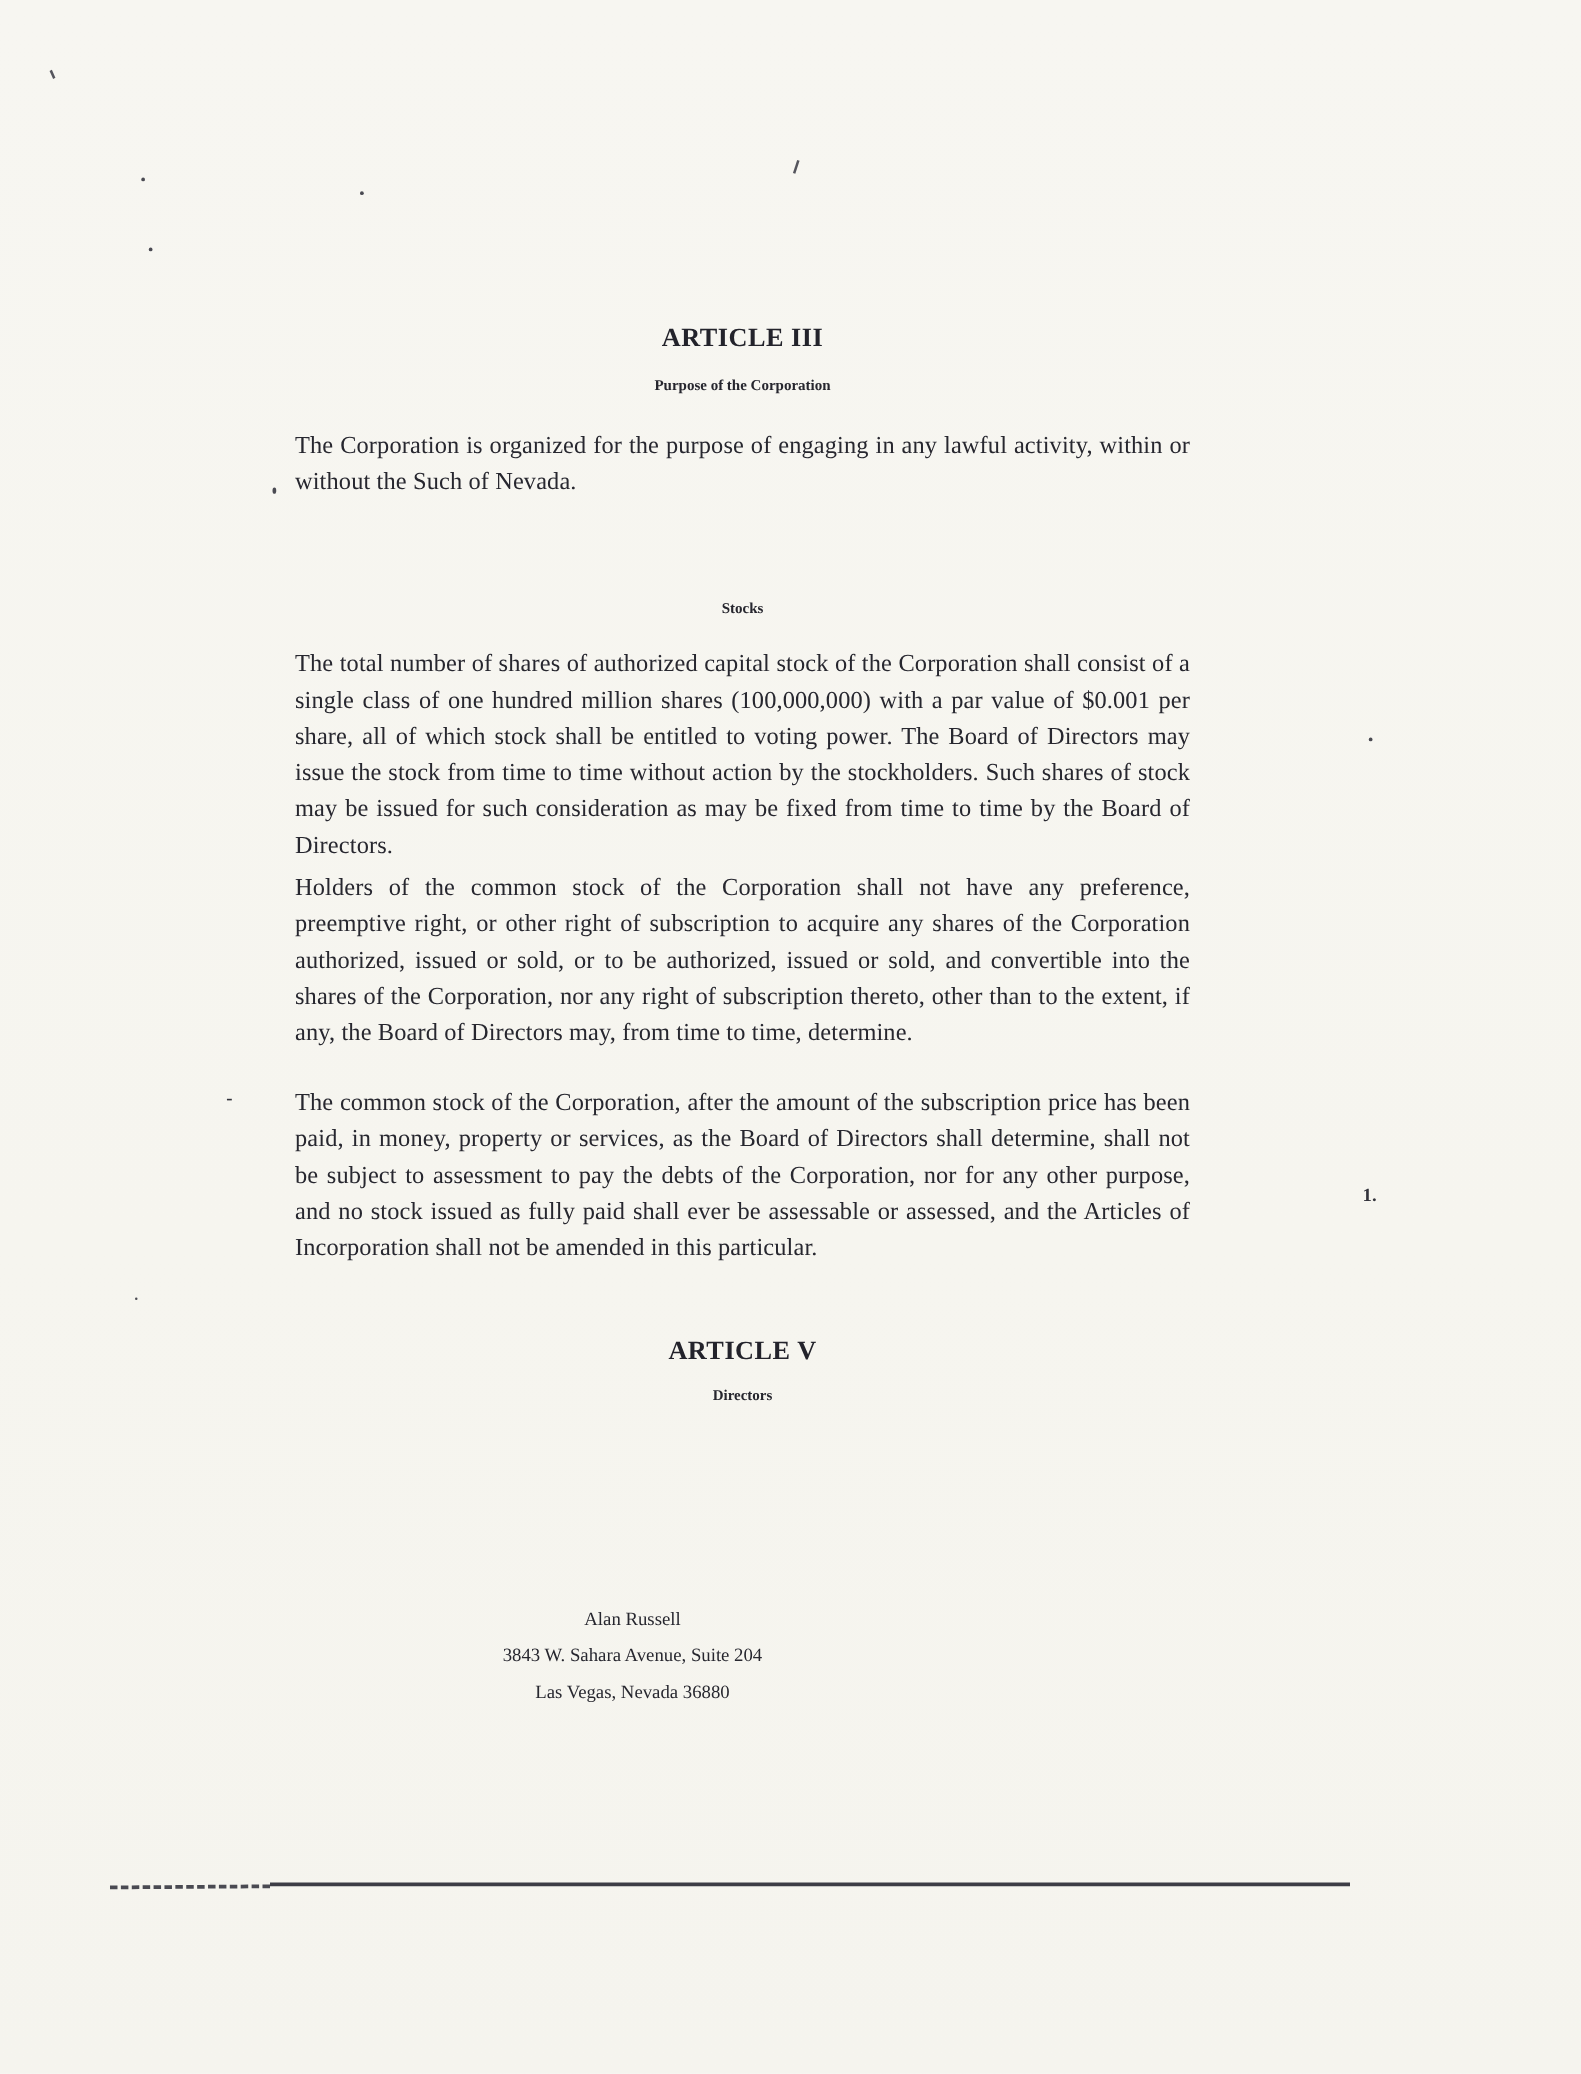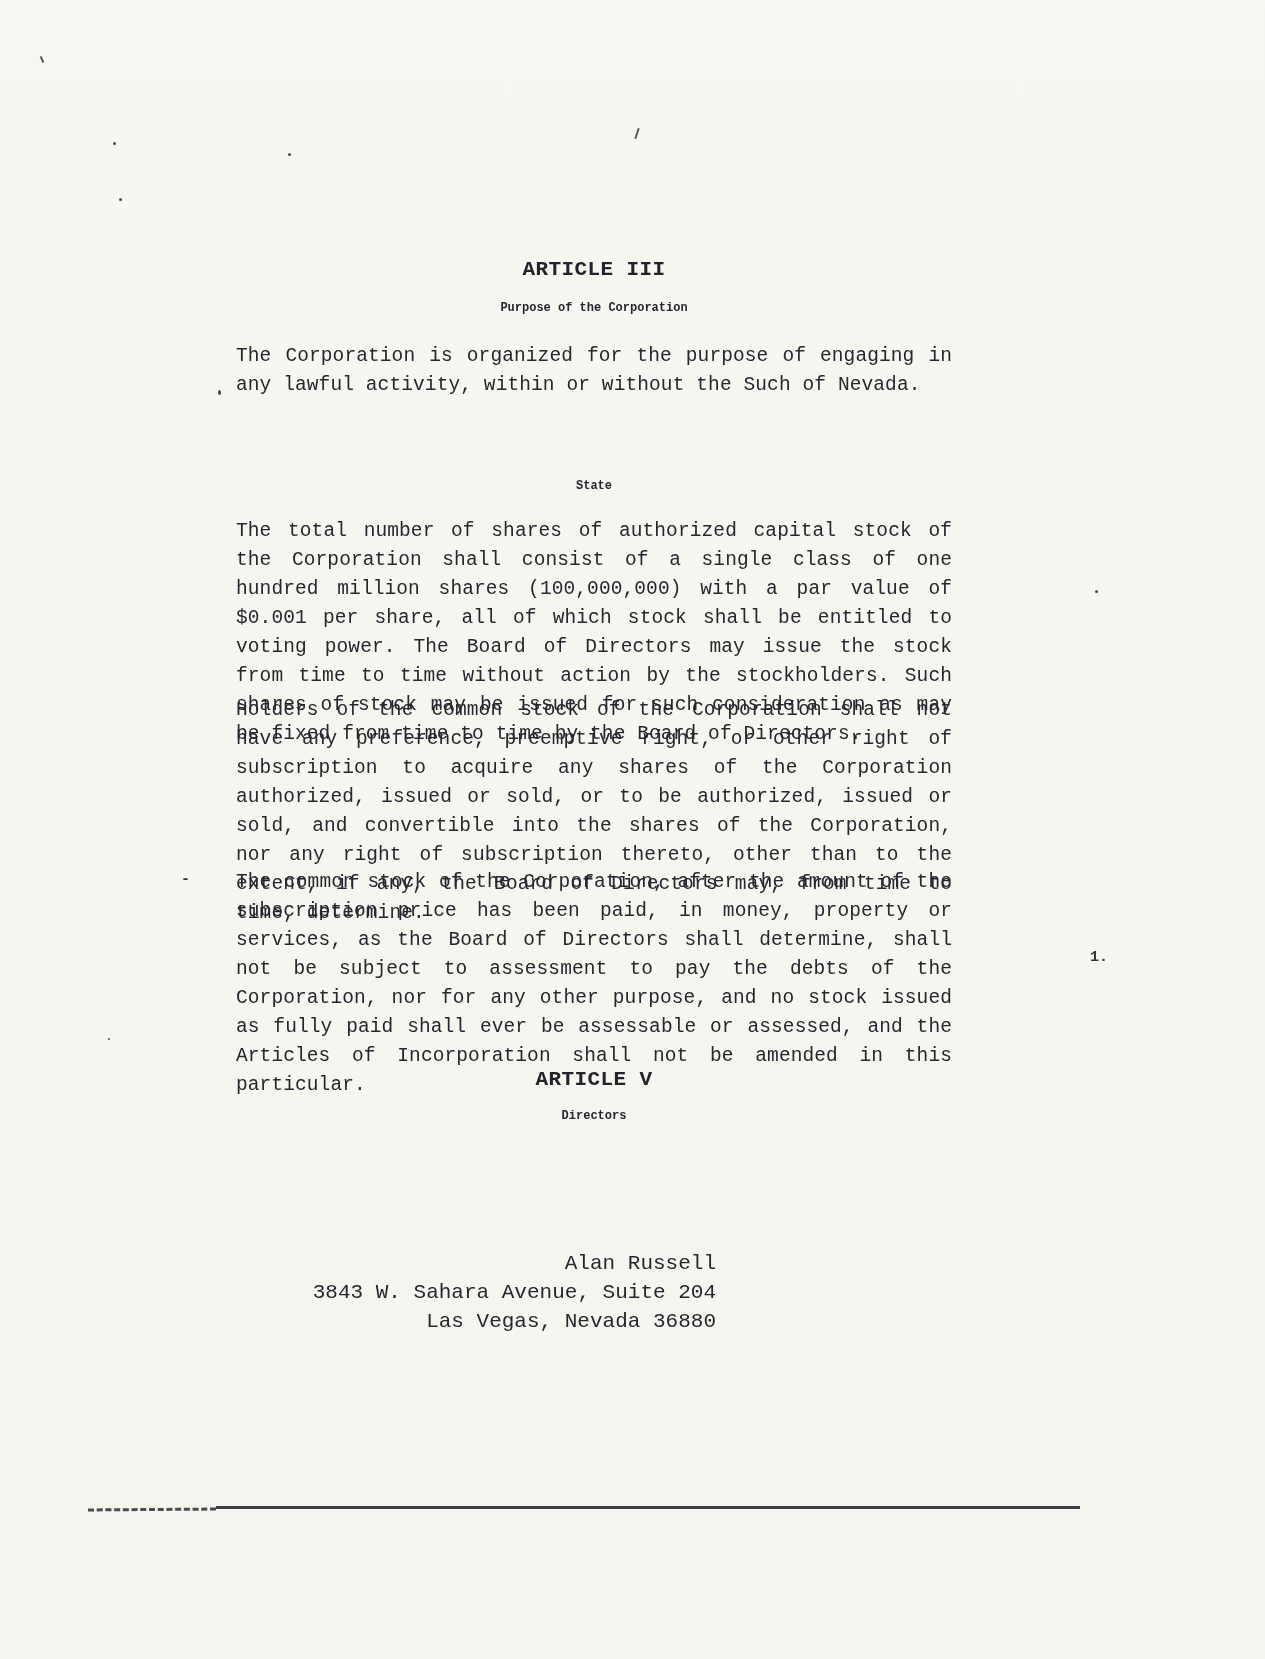--- a/index.html
+++ b/index.html
@@ -10,21 +10,20 @@
     position: relative;
     overflow: hidden;
     background: #fbfaf6;
     font-family: "Liberation Serif", "DejaVu Serif", serif;
     color: #27272f;
   }
   .page {
     position: absolute;
     inset: 0;
     background: linear-gradient(180deg, #f7f6f1 0%, #f6f5ef 60%, #f5f4ee 100%);
-    font-family: Liberation Mono, monospace;
   }
   .content {
     position: absolute;
     left: 236px;
     top: 0;
     width: 716px;
     height: 100%;
   }
   .block {
     position: absolute;
@@ -47,23 +46,24 @@
   .para {
     font-size: 19.5px;
     line-height: 29px;
     text-align: justify;
     letter-spacing: 0.1px;
   }
   .addr {
     position: absolute;
     left: 60px;
     width: 420px;
-    font-size: 21px;
+    font-size: 15px;
     line-height: 29px;
-    text-align: right;
+    text-align: center;
+    margin-top: 33px;
   }
   .addr div { white-space: nowrap; }
 
   
   .rule {
     position: absolute;
     left: 88px;
     top: 1504px;
     width: 992px;
     height: 6px;
@@ -118,21 +118,21 @@
 <body>
 
 <div class="page">
 
   <div class="content">
 
     <div class="block h1" style="top:258px">ARTICLE III</div>
     <div class="block h2" style="top:301px">Purpose of the Corporation</div>
     <div class="block para" style="top:342px">The Corporation is organized for the purpose of engaging in any lawful activity, within or without the Such of Nevada.</div>
 
-    <div class="block h2" style="top:479px">State</div>
+    <div class="block h2" style="top:479px">Stocks</div>
     <div class="block para" style="top:517px">The total number of shares of authorized capital stock of the Corporation shall consist of a single class of one hundred million shares (100,000,000) with a par value of $0.001 per share, all of which stock shall be entitled to voting power. The Board of Directors may issue the stock from time to time without action by the stockholders. Such shares of stock may be issued for such consideration as may be fixed from time to time by the Board of Directors.</div>
     <div class="block para" style="top:696px">Holders of the common stock of the Corporation shall not have any preference, preemptive right, or other right of subscription to acquire any shares of the Corporation authorized, issued or sold, or to be authorized, issued or sold, and convertible into the shares of the Corporation, nor any right of subscription thereto, other than to the extent, if any, the Board of Directors may, from time to time, determine.</div>
     <div class="block para" style="top:868px">The common stock of the Corporation, after the amount of the subscription price has been paid, in money, property or services, as the Board of Directors shall determine, shall not be subject to assessment to pay the debts of the Corporation, nor for any other purpose, and no stock issued as fully paid shall ever be assessable or assessed, and the Articles of Incorporation shall not be amended in this particular.</div>
 
     <div class="block h2" style="top:1109px">Directors</div>
     <div class="block h1" style="top:1068px">ARTICLE V</div>
 
     <div class="addr" style="top:1249px">
       <div>Alan Russell</div>
       <div>3843 W. Sahara Avenue, Suite 204</div>

